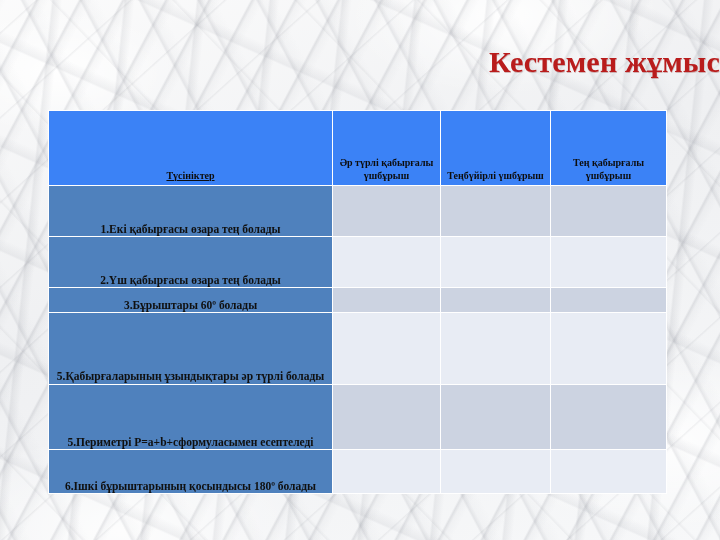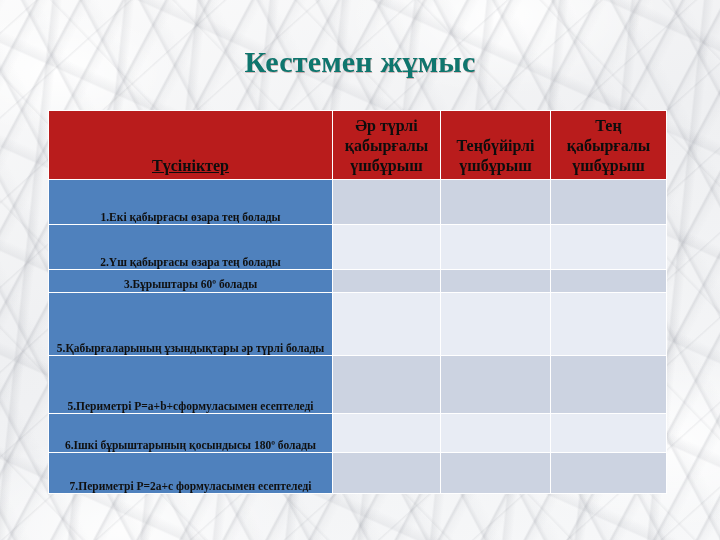--- a/index.html
+++ b/index.html
@@ -81,24 +81,24 @@
         rgba(90,94,106,0.00) 31px,
         rgba(90,94,106,0.00) 88px);
   }
 
   
   #title {
     position: absolute;
     left: 0;
     top: 45px;
     width: 720px;
-    text-align: center;
+    text-align: right;
     font-size: 30px;
     font-weight: bold;
-    color: #0f766e;
+    color: #b91c1c;
     letter-spacing: .2px;
     line-height: 1.1;
     text-shadow: 0.5px 0.5px 0 rgba(120,0,0,.25);
     white-space: nowrap;
   }
 
   
   #table-wrap {
     position: absolute;
     left: 48px;
@@ -123,23 +123,23 @@
     vertical-align: bottom;
     text-align: center;
     font-size: 11.5px;
     font-weight: bold;
     color: #101010;
     line-height: 1.25;
   }
 
   
   tr.head td {
-    background: #b91c1c;
+    background: #3b82f6;
     color: #0d0d0d;
-    font-size: 16px;
+    font-size: 10px;
     vertical-align: bottom;
     padding-bottom: 3px;
   }
   tr.head td.first {
     padding-bottom: 3px;
     text-decoration: underline;
   }
 
   
   td.label {
@@ -216,23 +216,17 @@
           <td class="val band-a"></td>
         </tr>
 
         <tr>
           <td class="label wrapok" style="height:35px">6.Ішкі бұрыштарының қосындысы 180º болады</td>
           <td class="val band-b"></td>
           <td class="val band-b"></td>
           <td class="val band-b"></td>
         </tr>
 
-        <tr>
-          <td class="label wrapok" style="height:37px">7.Периметрі Р=2a+c формуласымен есептеледі</td>
-          <td class="val band-a"></td>
-          <td class="val band-a"></td>
-          <td class="val band-a"></td>
-        </tr>
 
       </tbody>
     </table>
   </div>
 </div>
 
 </body></html>

